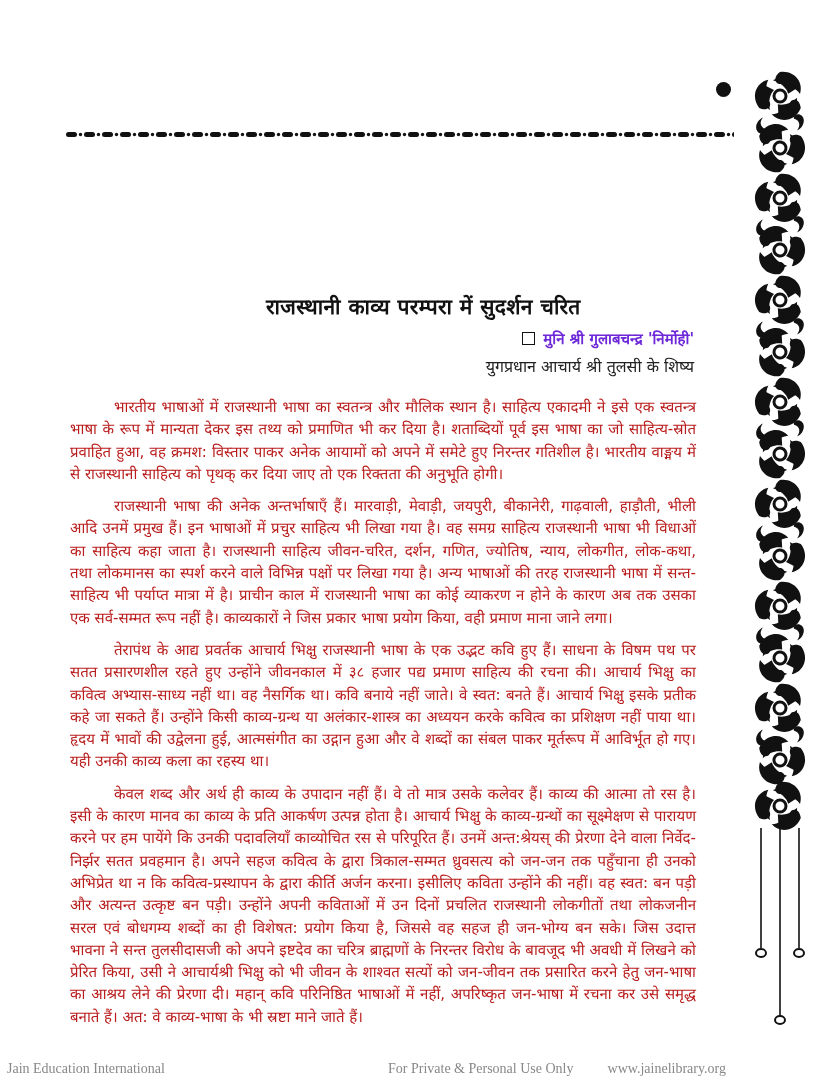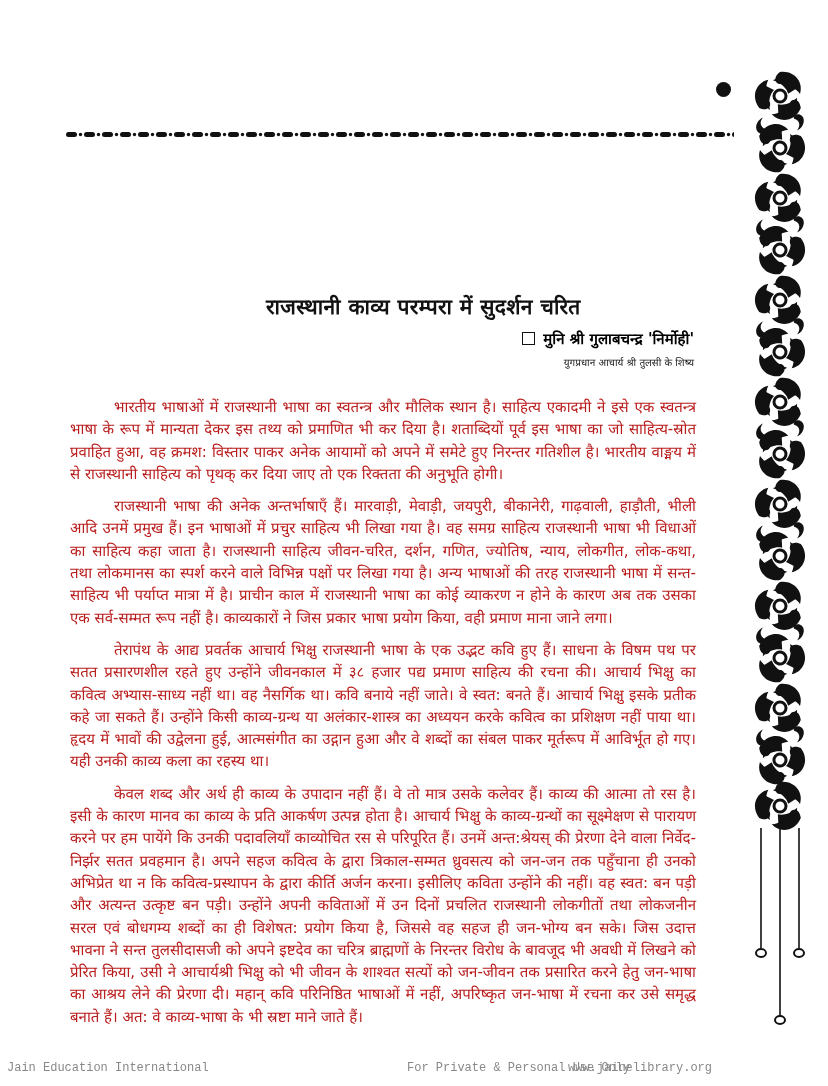--- a/index.html
+++ b/index.html
@@ -26,49 +26,49 @@
   .hang-lines svg { width: 70px; height: 200px; display:block; }
 
   
   .title {
     position: absolute; left: 266px; top: 292px; width: 430px;
     font-size: 21px; font-weight: bold; letter-spacing: 0.3px;
     font-family: "DejaVu Sans", sans-serif; color: #111;
   }
   .author {
     position: absolute; left: 380px; top: 328px; width: 314px;
-    text-align: center; font-size: 15px; font-weight: bold; color: #000000;
+    text-align: center; font-size: 15px; font-weight: bold; color: #6d28d9;
     display: flex; justify-content: flex-end; align-items: center; gap: 8px;
   }
   .author .box {
     width: 11px; height: 11px; border: 1.5px solid #111; display: inline-block;
   }
   .affiliation {
     position: absolute; left: 380px; top: 355px; width: 314px;
-    text-align: right; font-size: 10px; color: #222;
+    text-align: right; font-size: 16px; color: #222;
   }
 
   
   .body {
     position: absolute; left: 70px; top: 396px; width: 626px;
     font-size: 15px; line-height: 22.3px; color: #b91c1c;
     text-align: justify;
   }
   .body p { margin: 0 0 10px 0; text-indent: 44px; }
   .body p:nth-child(2) { margin-top: 8px; }
 
   
   .footer {
     position: absolute; left: 0; top: 1061px; width: 736px; height: 16px;
-    font-family: Liberation Mono, monospace; font-size: 12px; color: #888;
+    font-family: Liberation Serif, serif; font-size: 14px; color: #888;
   }
   .footer span { position: absolute; top: 0; }
   .footer .f-left { left: 7px; }
-  .footer .f-mid { left: 375px; padding-left: 32px; }
-  .footer .f-right { right: 24px; }
+  .footer .f-mid { left: 356px; padding-left: 32px; }
+  .footer .f-right { right: 10px; }
 </style>
 </head>
 <body>
 
 <div class="page">
 
   <div class="bullet-dot"></div>
 
   <div style="position:absolute;left:66px;top:124px;width:668px;height:9px;">
     <svg width="668" height="9" viewBox="0 0 668 9">

